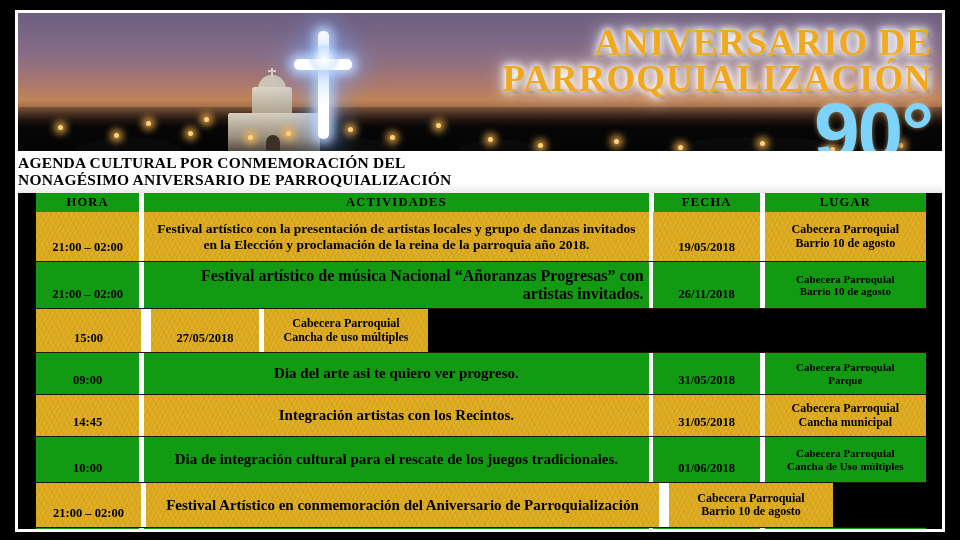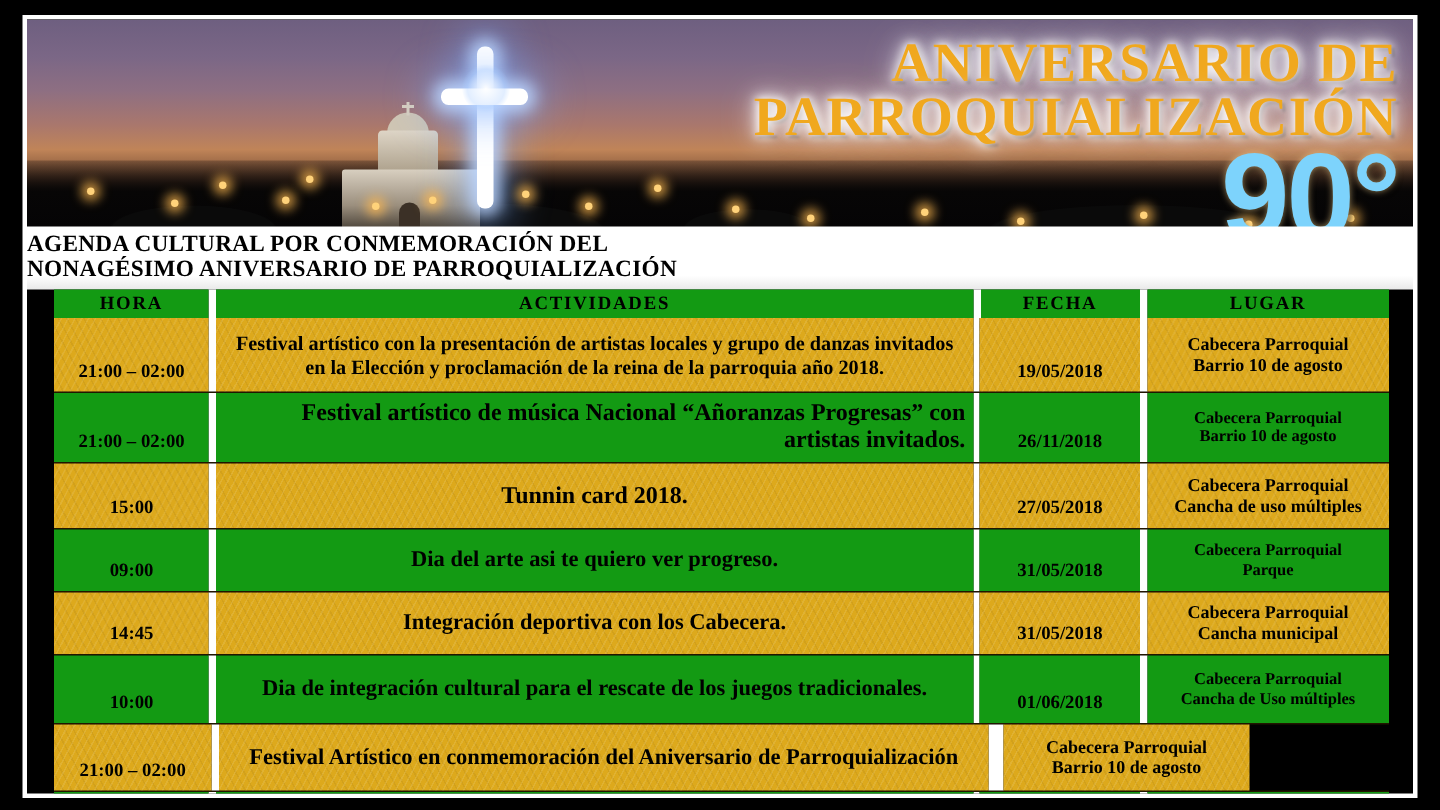--- a/index.html
+++ b/index.html
@@ -345,21 +345,20 @@
           <div>
             <div>Cabecera Parroquial</div>
             <div>Barrio 10 de agosto</div>
           </div>
         </div>
       </div>
 
       <div class="row body-row" style="height:44px;">
         <div class="cell c-hora gold">15:00</div>
         <div class="sep"></div>
-        <div class="cell c-act gold act-big">Tunnin card 2018.</div>
         <div class="sep"></div>
         <div class="cell c-fec gold">27/05/2018</div>
         <div class="sep"></div>
         <div class="cell c-lug gold">
           <div>
             <div>Cabecera Parroquial</div>
             <div>Cancha de uso múltiples</div>
           </div>
         </div>
       </div>
@@ -375,21 +374,21 @@
           <div>
             <div>Cabecera Parroquial</div>
             <div>Parque</div>
           </div>
         </div>
       </div>
 
       <div class="row body-row" style="height:42px;">
         <div class="cell c-hora gold">14:45</div>
         <div class="sep"></div>
-        <div class="cell c-act gold act-med">Integración deportiva con los Cabecera.</div>
+        <div class="cell c-act gold act-med">Integración artistas con los Recintos.</div>
         <div class="sep"></div>
         <div class="cell c-fec gold">31/05/2018</div>
         <div class="sep"></div>
         <div class="cell c-lug gold">
           <div>
             <div>Cabecera Parroquial</div>
             <div>Cancha municipal</div>
           </div>
         </div>
       </div>

